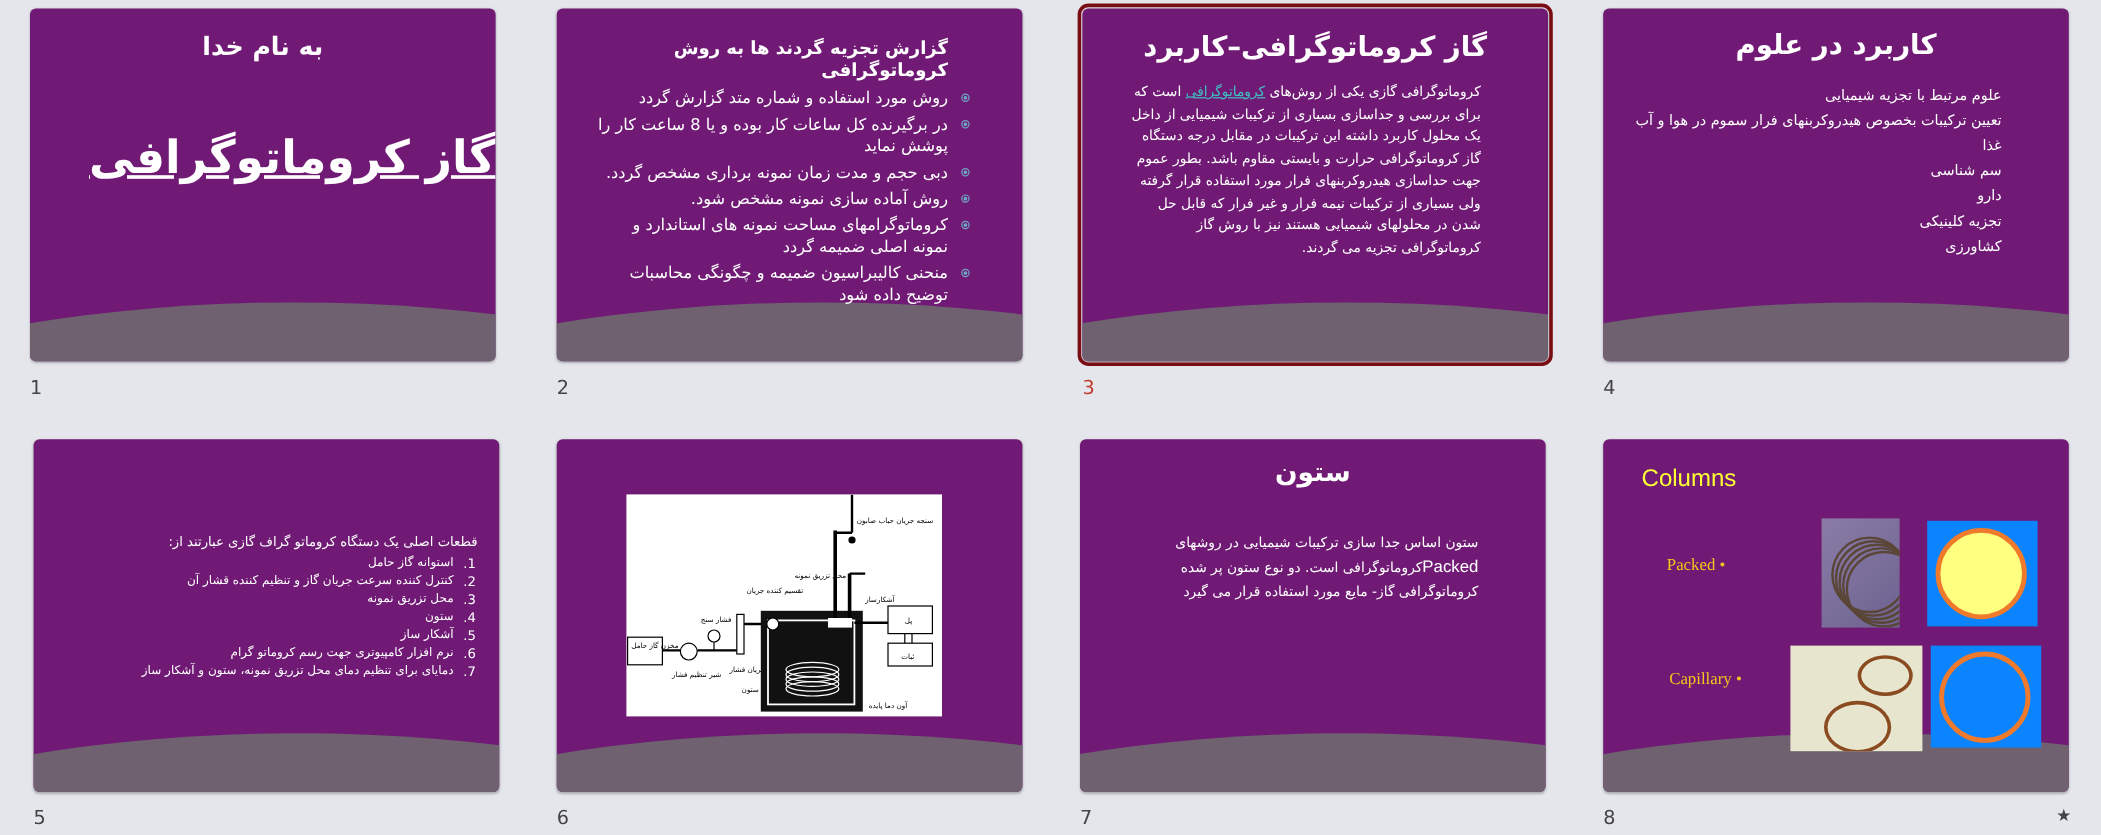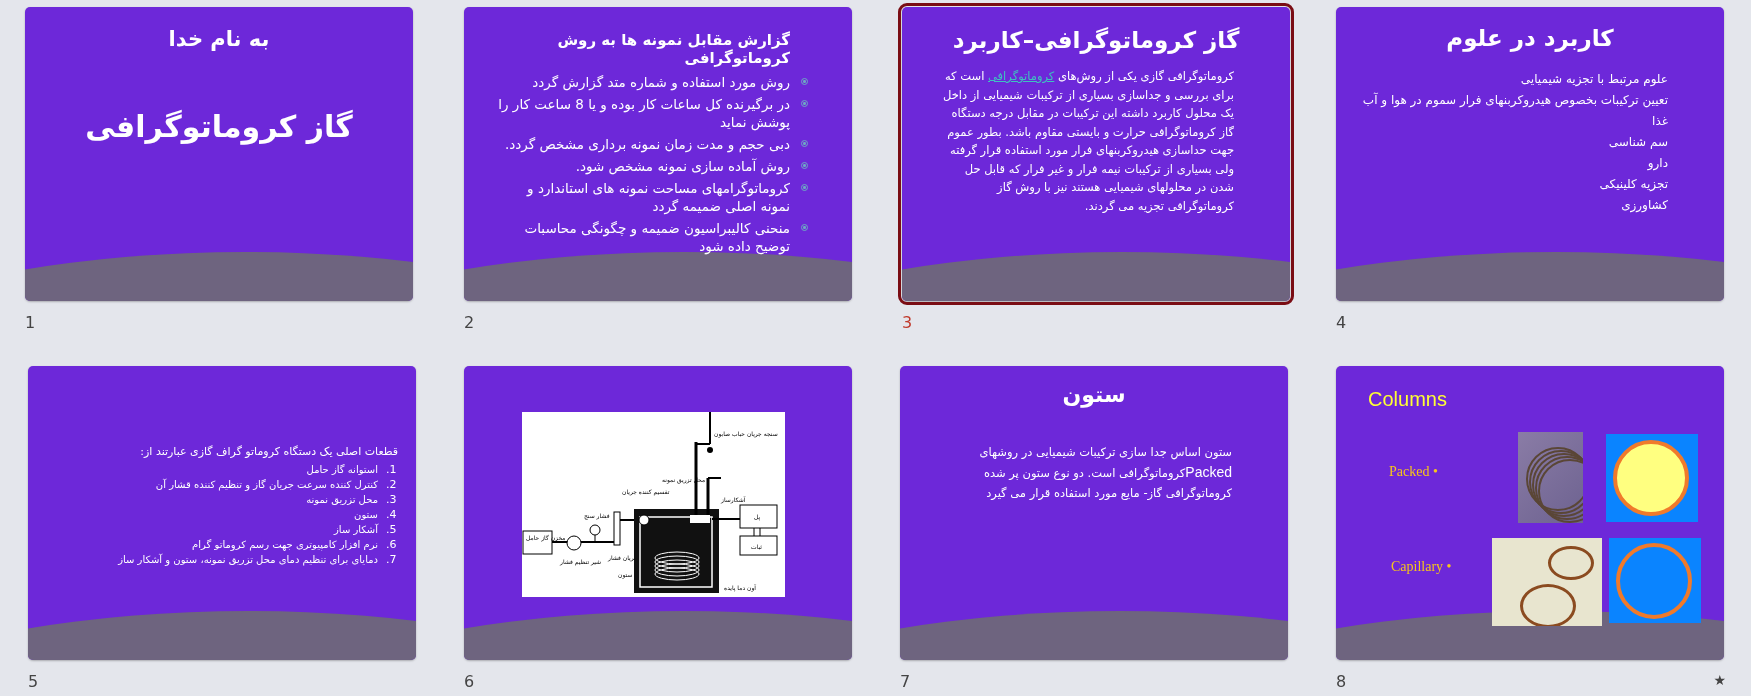--- a/index.html
+++ b/index.html
@@ -6,21 +6,21 @@
   body {
     width: 1751px; height: 696px; overflow: hidden;
     background: #e4e6ec;
     font-family: "DejaVu Sans", sans-serif;
     position: relative;
   }
   .sorter { position: absolute; left: 0; top: 0; width: 1751px; height: 696px; }
   .cell { position: absolute; width: 392px; }
   .slide {
     position: relative; width: 388px; height: 294px;
-    background: #6d28d9; border-radius: 5px; overflow: hidden;
+    background: #701a75; border-radius: 5px; overflow: hidden;
     box-shadow: 0 1px 2px rgba(0,0,0,0.25);
     cursor: pointer;
   }
   .slide.selected { outline: 3px solid #7a0d14; outline-offset: 1px; border-radius: 5px; }
   .slide .arc1 {
     position: absolute; left: -120px; top: -360px; width: 620px; height: 760px;
     border-radius: 50%; box-shadow: 0 0 0 400px #525252; pointer-events: none;
   }
   .slide .arc2 {
     position: absolute; left: -380px; top: 245px; width: 1200px; height: 500px;
@@ -29,21 +29,21 @@
   .slide .content { position: absolute; inset: 0; direction: rtl; color: #fff; }
   .num {
     position: absolute; left: 0; top: 306px; font-size: 16px; color: #444;
     font-family: "DejaVu Sans", sans-serif;
   }
   .num.active { color: #c0392b; }
   .star { position: absolute; right: 2px; top: 306px; font-size: 14px; color: #444; }
 
   
   .s1-title { position: absolute; top: 20px; width: 100%; text-align: center; font-weight: bold; font-size: 21px; }
-  .s1-sub { position: absolute; top: 102px; width: 100%; text-align: center; font-weight: bold; font-size: 30px; }
+  .s1-sub { position: absolute; top: 102px; width: 100%; font-weight: bold; font-size: 38px; text-decoration: underline; }
 
   
   .s2-title { position: absolute; top: 24px; right: 62px; font-weight: bold; font-size: 15px; }
   .s2-list { position: absolute; top: 66px; right: 60px; left: 30px; margin: 0; padding: 0; list-style: none; font-size: 13.5px; line-height: 18px; }
   .s2-list li { position: relative; padding-right: 2px; margin-bottom: 4px; }
   .s2-list li .b { position: absolute; right: -16px; top: 5px; width: 7px; height: 7px; border-radius: 50%; border: 1.5px solid #6ea7c4; box-sizing: border-box; }
   .s2-list li .b::after { content: ""; position: absolute; left: 1px; top: 1px; width: 2.5px; height: 2.5px; border-radius: 50%; background: #6ea7c4; }
 
   
   .s3-title { position: absolute; top: 20px; width: 100%; text-align: center; font-weight: bold; font-size: 23px; }
@@ -97,21 +97,21 @@
       </div>
     </div>
     <div class="num">1</div>
   </div>
 
   <div class="cell" style="left:464px; top:7px;">
     <div class="slide">
       <div class="arc1"></div>
       <div class="arc2"></div>
       <div class="content">
-        <div class="s2-title">گزارش مقابل نمونه ها به روش کروماتوگرافی</div>
+        <div class="s2-title">گزارش تجزیه گردند ها به روش کروماتوگرافی</div>
         <ul class="s2-list">
           <li><span class="b"></span><span>روش مورد استفاده و شماره متد گزارش گردد</span></li>
           <li><span class="b"></span><span>در برگیرنده کل ساعات کار بوده و یا 8 ساعت کار را پوشش نماید</span></li>
           <li><span class="b"></span><span>دبی حجم و مدت زمان نمونه برداری مشخص گردد.</span></li>
           <li><span class="b"></span><span>روش آماده سازی نمونه مشخص شود.</span></li>
           <li><span class="b"></span><span>کروماتوگرامهای مساحت نمونه های استاندارد و نمونه اصلی ضمیمه گردد</span></li>
           <li><span class="b"></span><span>منحنی کالیبراسیون ضمیمه و چگونگی محاسبات توضیح داده شود</span></li>
         </ul>
       </div>
     </div>

